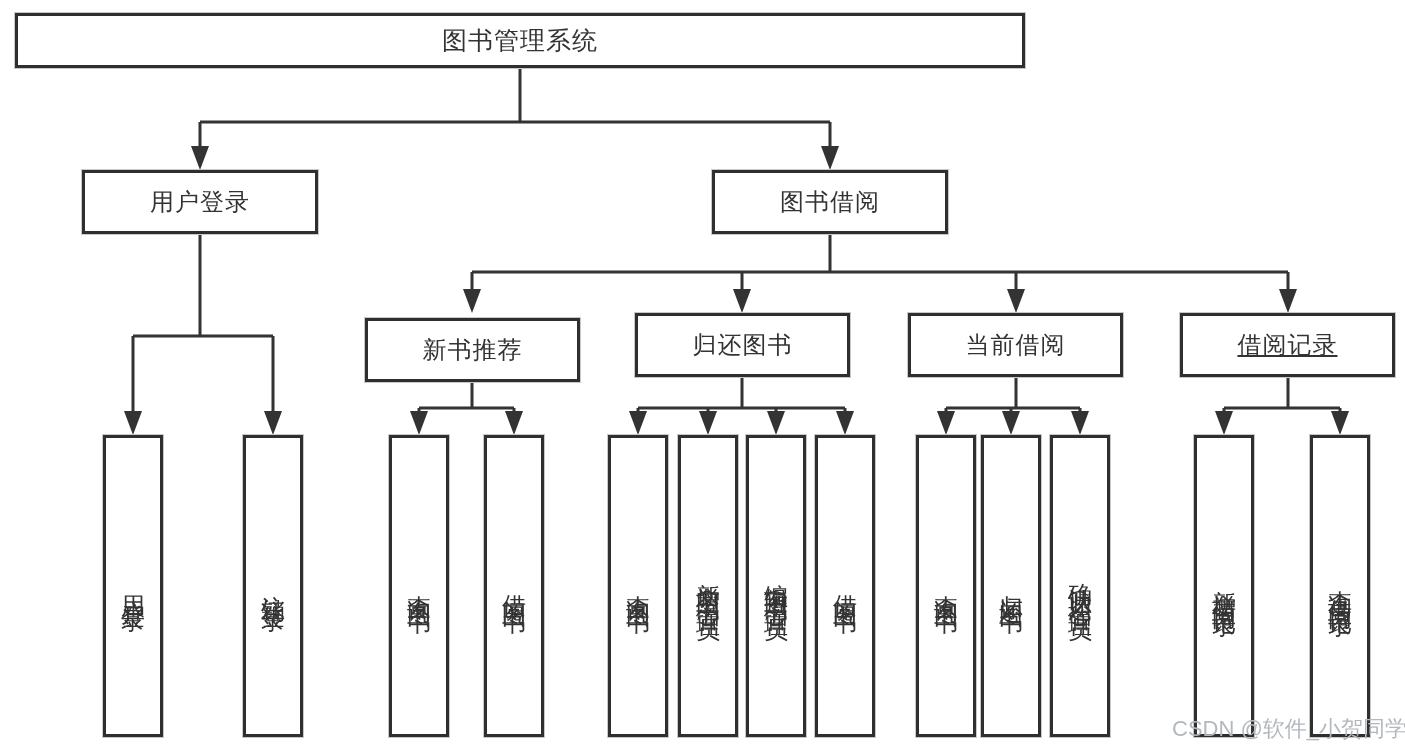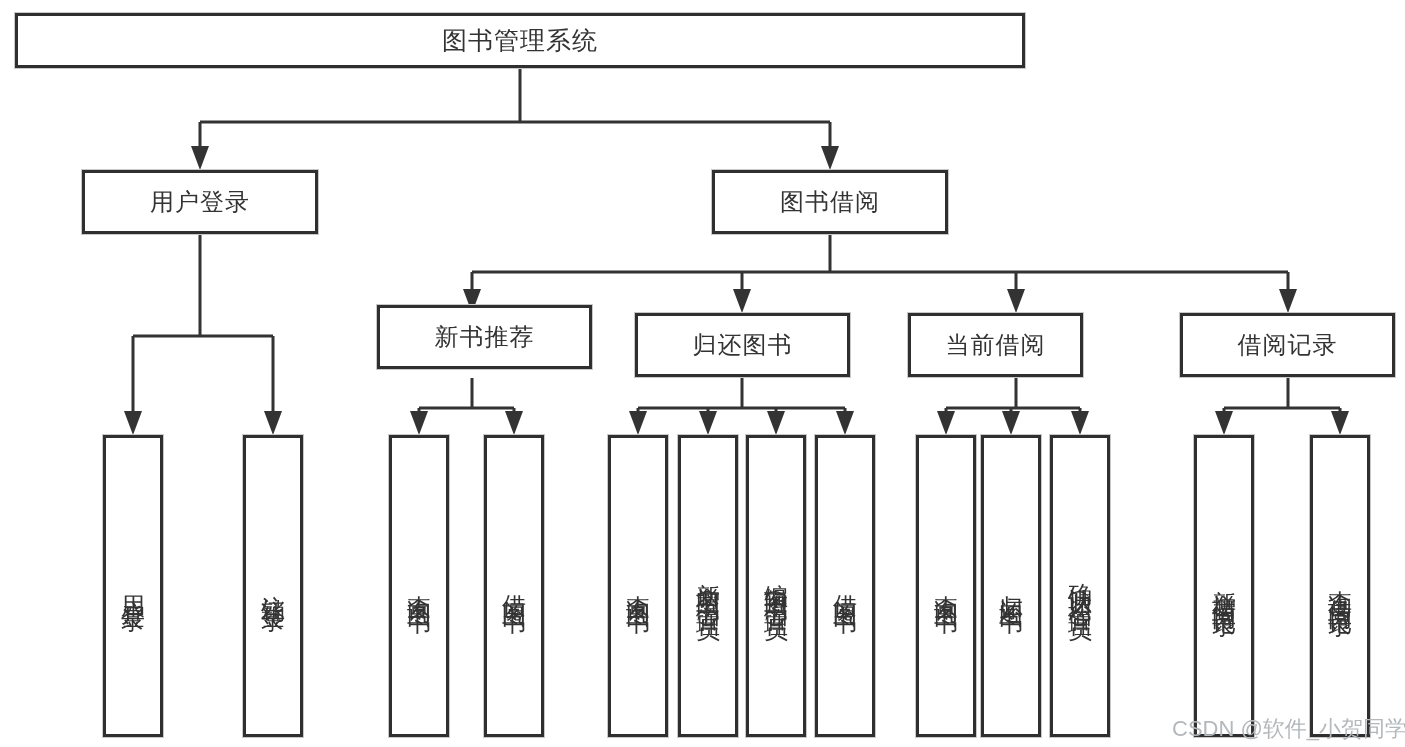--- a/index.html
+++ b/index.html
@@ -42,24 +42,24 @@
     writing-mode: vertical-rl;
     text-orientation: mixed;
     font-size: 24px;
     letter-spacing: 5px;
     line-height: 1;
   }
   
   #n-root   { left: 15px;   top: 13px;  width: 1010px; height: 55px; font-size: 25px; }
   #n-login  { left: 82px;   top: 170px; width: 236px;  height: 64px; }
   #n-mgmt   { left: 712px;  top: 170px; width: 236px;  height: 64px; }
-  #n-newrec { left: 365px;  top: 305px; width: 215px;  height: 64px; margin-left: 12px; }
+  #n-newrec { left: 365px;  top: 318px; width: 215px;  height: 64px; }
   #n-borrow { left: 635px;  top: 313px; width: 215px;  height: 64px; }
-  #n-curr   { left: 908px;  top: 313px; width: 175px;  height: 64px; }
-  #n-record { left: 1180px; top: 313px; width: 215px;  height: 64px; }
+  #n-curr   { left: 908px;  top: 313px; width: 215px;  height: 64px; }
+  #n-record { left: 1180px; top: 313px; width: 215px;  height: 64px; text-decoration: underline; }
   .leaf     { top: 435px; width: 60px; height: 302px; }
   #l-ul1 { left: 103px; }
   #l-ul2 { left: 243px; }
   #l-nr1 { left: 389px; }
   #l-nr2 { left: 484px; }
   #l-bb1 { left: 608px; }
   #l-bb2 { left: 678px; }
   #l-bb3 { left: 746px; }
   #l-bb4 { left: 815px; }
   #l-cb1 { left: 916px; }

